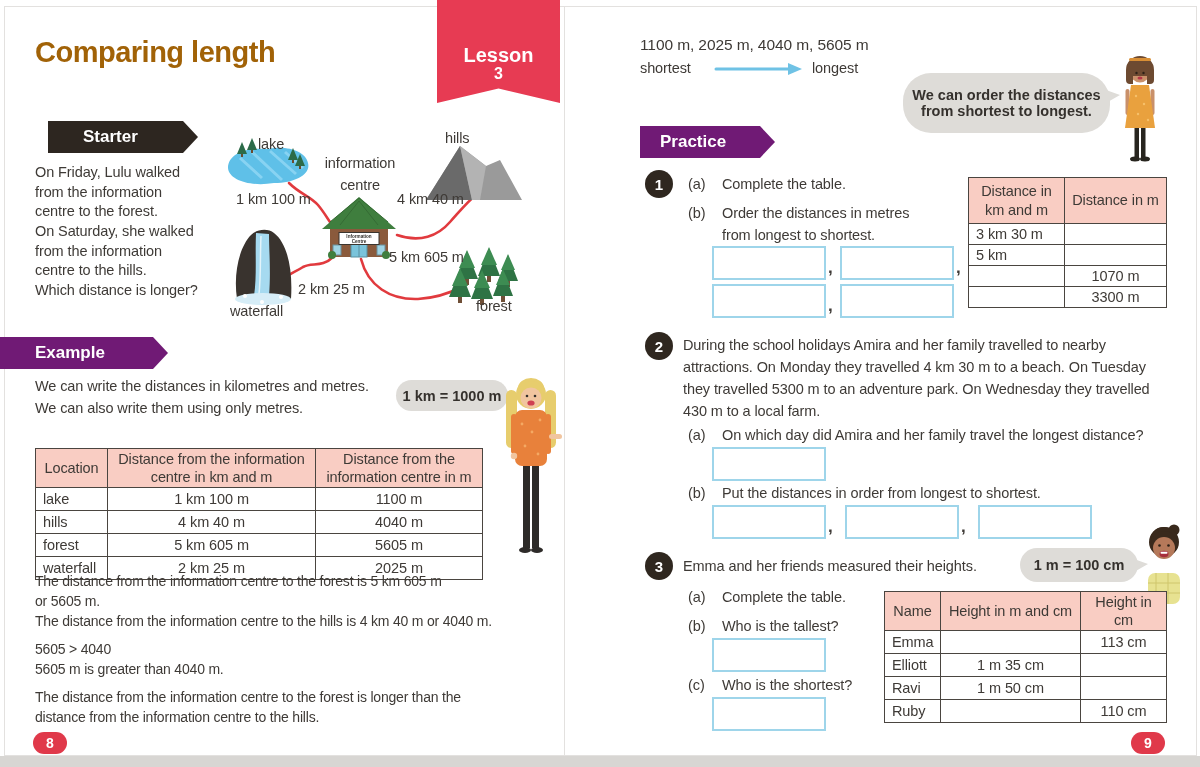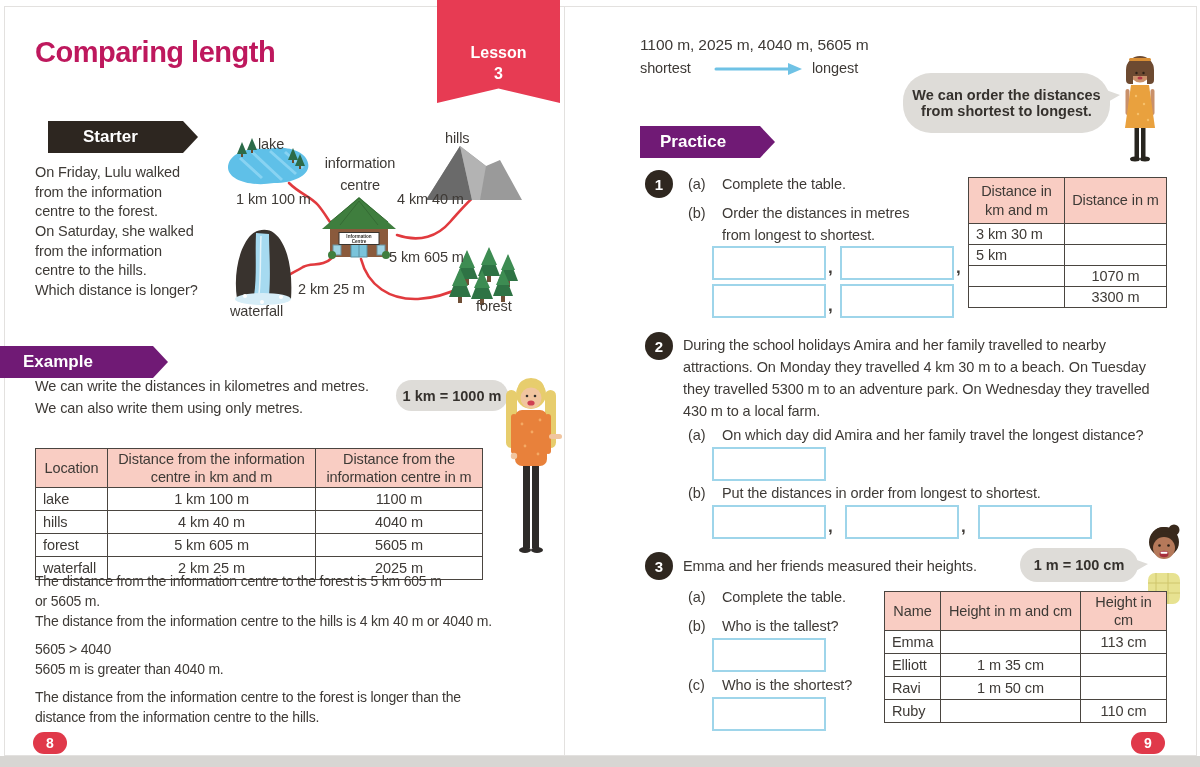--- a/index.html
+++ b/index.html
@@ -33,24 +33,24 @@
 </style>
 </head>
 <body>
 
 <div id="spread">
 
   <div class="pageedge" style="left:4px;top:6px;width:559px;height:748px;"></div>
   <div class="pageedge" style="left:564px;top:6px;width:631px;height:748px;"></div>
   <div class="bottomstrip"></div>
 
-  <div class="nb" style="left:35px;top:36px;font-size:29px;font-weight:bold;color:#be185d;letter-spacing:-0.5px;">Comparing length</div>
+  <div class="nb" style="left:35px;top:36px;font-size:29px;font-weight:bold;color:#a16207;letter-spacing:-0.5px;">Comparing length</div>
 
   <div class="ribbon">
-    <div style="position:absolute;left:0;top:44px;width:100%;font-size:16px;">Lesson</div>
+    <div style="position:absolute;left:0;top:44px;width:100%;font-size:20px;">Lesson</div>
     <div style="position:absolute;left:0;top:65px;width:100%;font-size:16px;">3</div>
   </div>
 
   <div class="banner dark" style="left:0;top:121px;width:150px;padding-left:35px;box-sizing:border-box;margin-left:48px;">Starter</div>
 
   <div class="nb" style="left:35px;top:164px;">On Friday, Lulu walked</div>
   <div class="nb" style="left:35px;top:184px;">from the information</div>
   <div class="nb" style="left:35px;top:203px;">centre to the forest.</div>
   <div class="nb" style="left:35px;top:223px;">On Saturday, she walked</div>
   <div class="nb" style="left:35px;top:243px;">from the information</div>
@@ -134,21 +134,21 @@
   <div class="nb" style="left:316px;top:155px;width:88px;text-align:center;">information</div>
   <div class="nb" style="left:316px;top:177px;width:88px;text-align:center;">centre</div>
   <div class="nb" style="left:445px;top:130px;">hills</div>
   <div class="nb" style="left:236px;top:191px;">1 km 100 m</div>
   <div class="nb" style="left:397px;top:191px;">4 km 40 m</div>
   <div class="nb" style="left:389px;top:249px;">5 km 605 m</div>
   <div class="nb" style="left:298px;top:281px;">2 km 25 m</div>
   <div class="nb" style="left:230px;top:303px;">waterfall</div>
   <div class="nb" style="left:476px;top:298px;">forest</div>
 
-  <div class="banner" style="left:0;top:346px;width:168px;padding-left:23px;box-sizing:border-box;">Example</div>
+  <div class="banner" style="left:0;top:337px;width:168px;padding-left:35px;box-sizing:border-box;">Example</div>
 
   <div class="nb" style="left:35px;top:400px;">We can also write them using only metres.</div>
   <div class="nb" style="left:35px;top:378px;">We can write the distances in kilometres and metres.</div>
 
   <div class="bubble" style="left:396px;top:380px;width:112px;height:31px;border-radius:16px;">
     <span>1 km = 1000 m</span>
     <span class="tail"></span>
   </div>
 
   <svg style="position:absolute;left:498px;top:374px;" width="66" height="190" viewBox="0 0 66 190">

